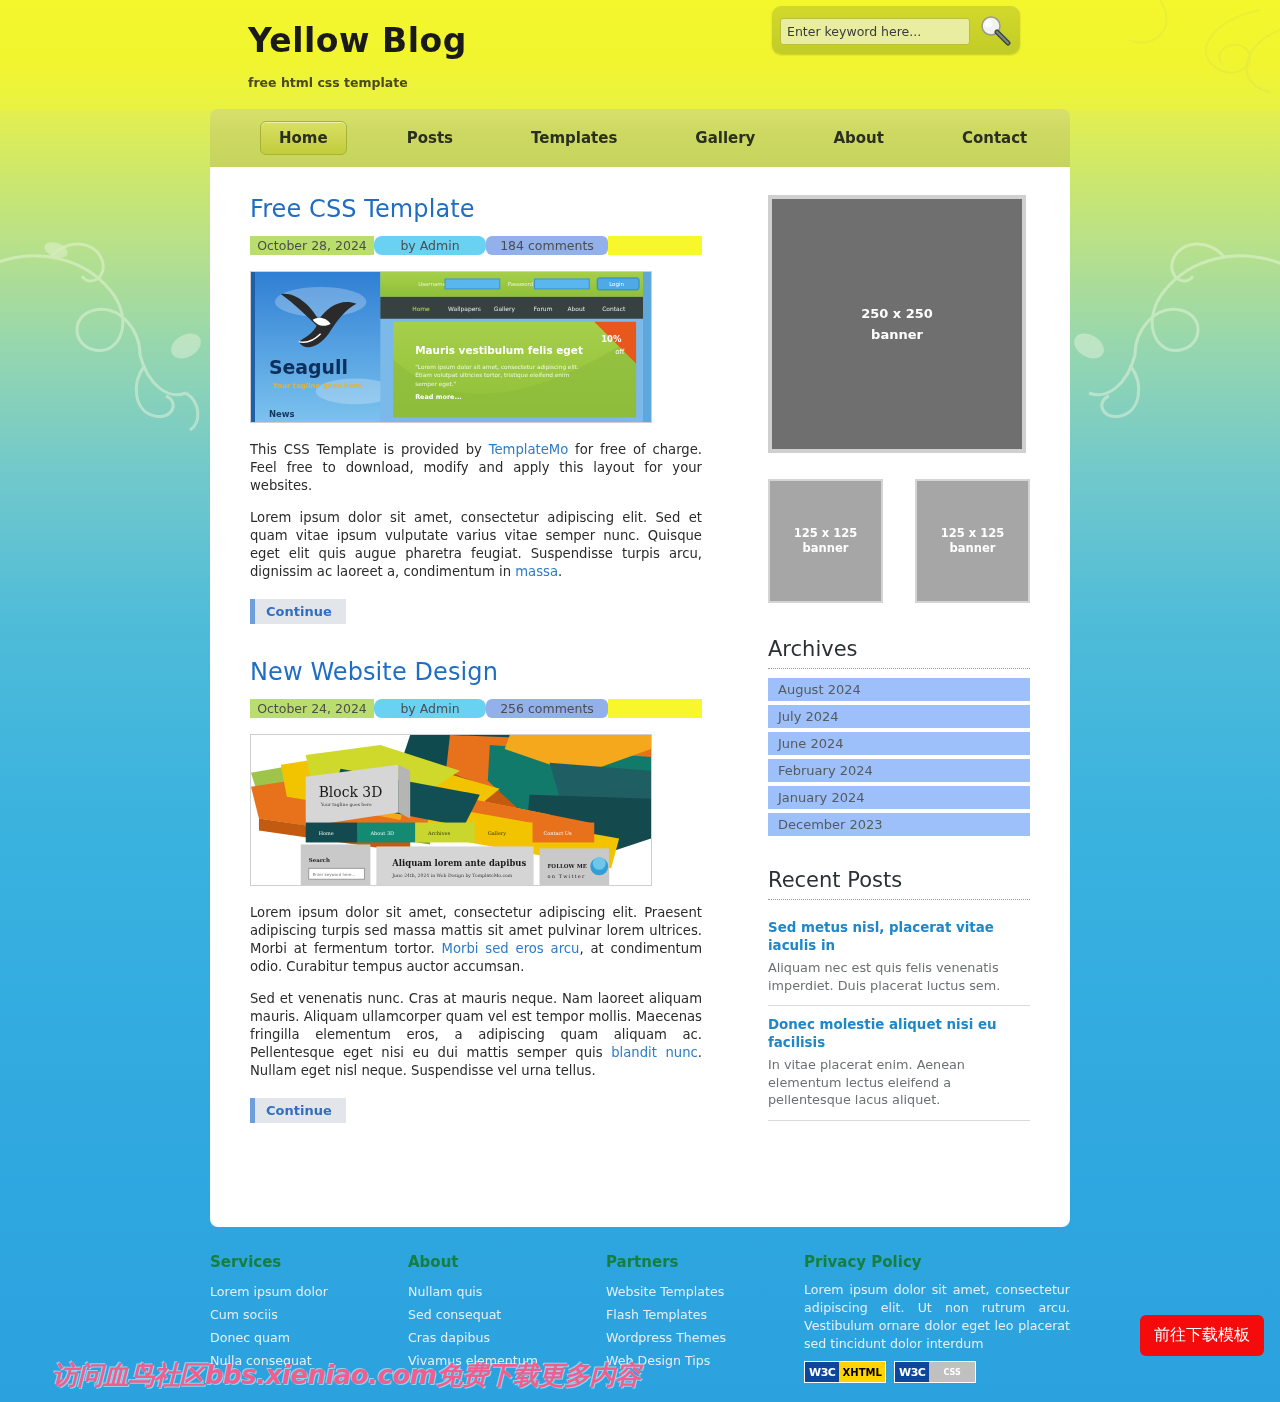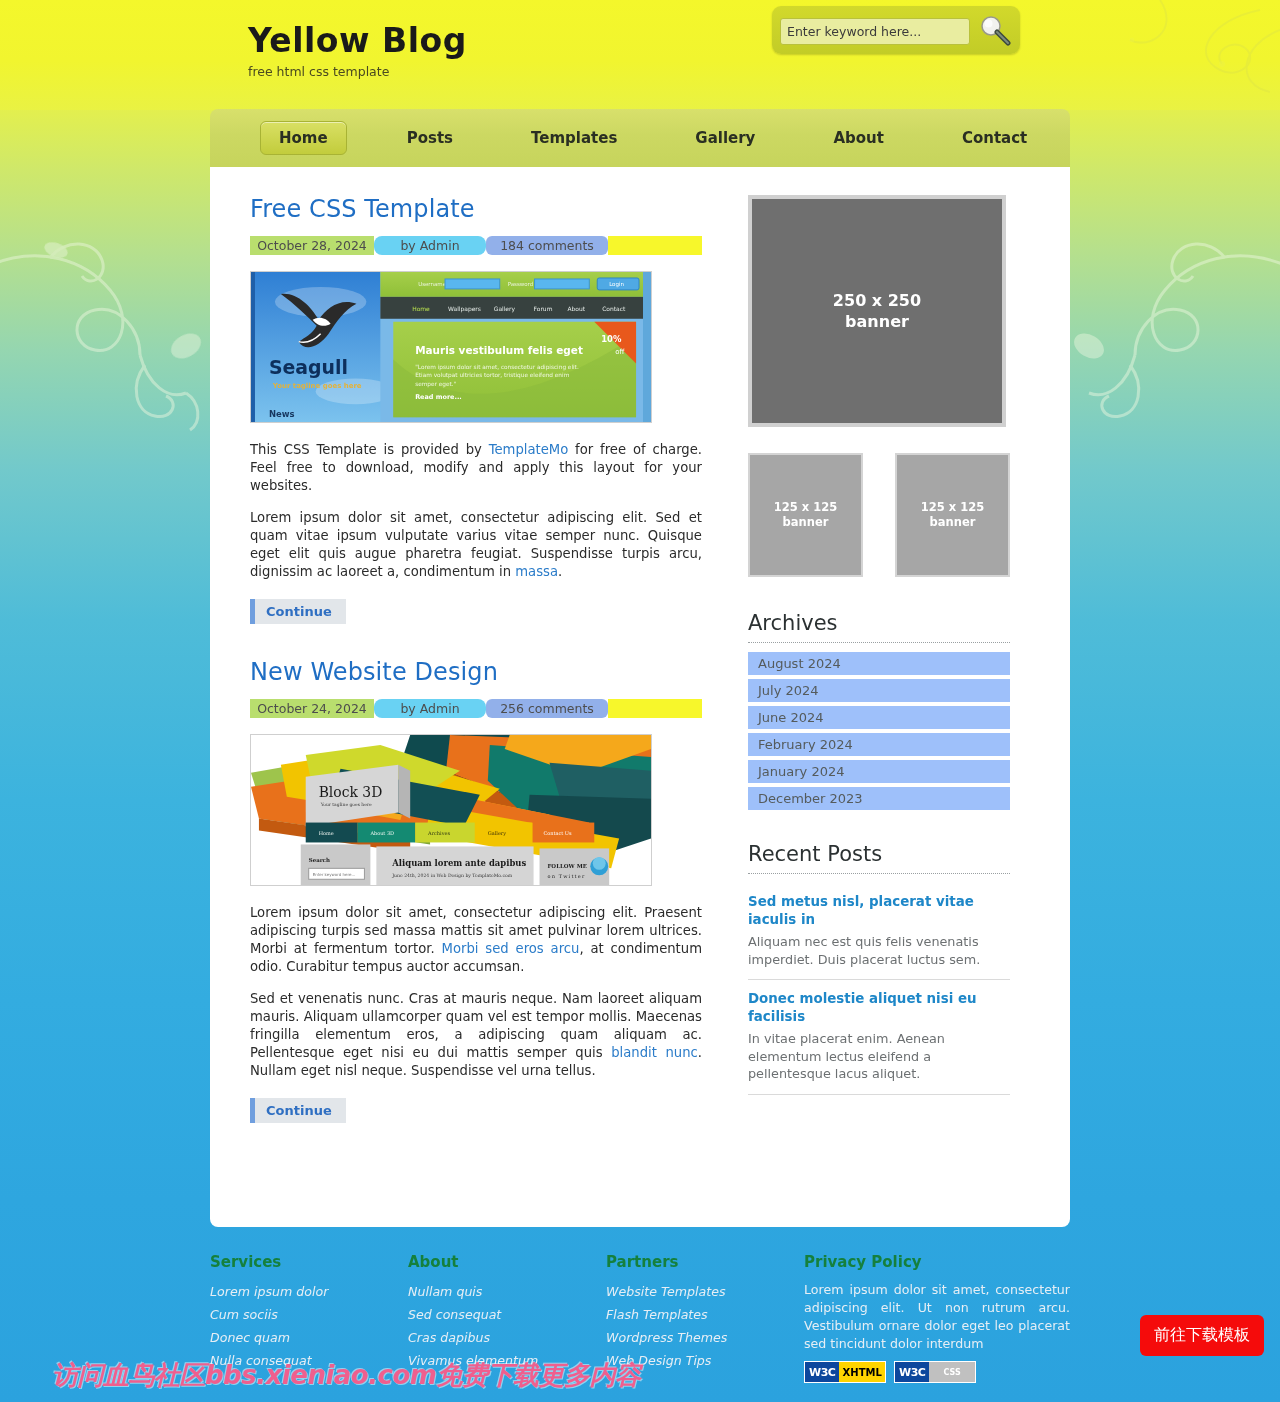--- a/index.html
+++ b/index.html
@@ -36,21 +36,22 @@
   .site-title {
     font-size: 33px;
     font-weight: bold;
     color: #1a1a1a;
     letter-spacing: .5px;
     line-height: 42px;
   }
   .site-tagline {
     font-size: 12.5px;
     color: #4a4a20;
-    margin-top: 2px;
+    margin-top: 13px;
+    font-weight: bold;
   }
 
   .search-box {
     position: absolute;
     left: 772px; top: 6px;
     width: 248px; height: 48px;
     background: linear-gradient(to bottom, #d2d92b, #c2cc27);
     border-radius: 9px;
     box-shadow: 0 1px 2px rgba(0,0,0,.18);
   }
@@ -112,20 +113,21 @@
   .content-wrap {
     position: relative;
     width: 860px;
     margin: 0 auto;
     background: #ffffff;
     border-radius: 0 0 8px 8px;
     min-height: 1060px;
     padding: 28px 40px 38px 40px;
     display: flex;
     gap: 0;
+    justify-content: space-between;
   }
   .col-main { width: 452px; }
   .col-side { width: 262px; margin-left: 46px; }
 
   
   .post { margin-bottom: 34px; }
   .post-title {
     font-size: 24px;
     color: #1f6ec4;
     font-weight: normal;
@@ -167,27 +169,27 @@
     color: #2f6fc2;
     font-size: 13px;
     font-weight: bold;
     padding: 5px 14px 5px 11px;
     text-decoration: none;
     margin-top: 4px;
   }
 
   
   .banner250 {
-    width: 258px; height: 232px;
+    width: 258px; height: 258px;
     background: #6f6f6f;
     border: 4px solid #d0d0d0;
     color: #fff;
     display: flex; flex-direction: column;
     align-items: center; justify-content: center;
-    font-size: 16px; font-weight: bold; line-height: 21px;
+    font-size: 13px; font-weight: bold; line-height: 21px;
     text-align: center;
     margin-bottom: 26px;
   }
   .banner125-row { display: flex; gap: 32px; margin-bottom: 34px; }
   .banner125 {
     width: 124px; height: 124px;
     background: #a6a6a6;
     border: 2px solid #d4d4d4;
     color: #fff;
     display: flex; flex-direction: column;
@@ -244,21 +246,21 @@
   }
   .footer-col { width: 198px; }
   .footer-col.wide { width: 266px; }
   .footer-h {
     font-size: 15px;
     font-weight: bold;
     color: #15803d;
     margin-bottom: 10px;
   }
   .footer-list { list-style: none; }
-  .footer-list li { margin-bottom: 3px; font-style: italic; }
+  .footer-list li { margin-bottom: 3px; }
   .footer-list a {
     color: #e6eef5;
     font-size: 12.6px;
     text-decoration: none;
     line-height: 18px;
   }
   .footer-text {
     font-size: 12.6px;
     color: #e6eef5;
     line-height: 18px;

